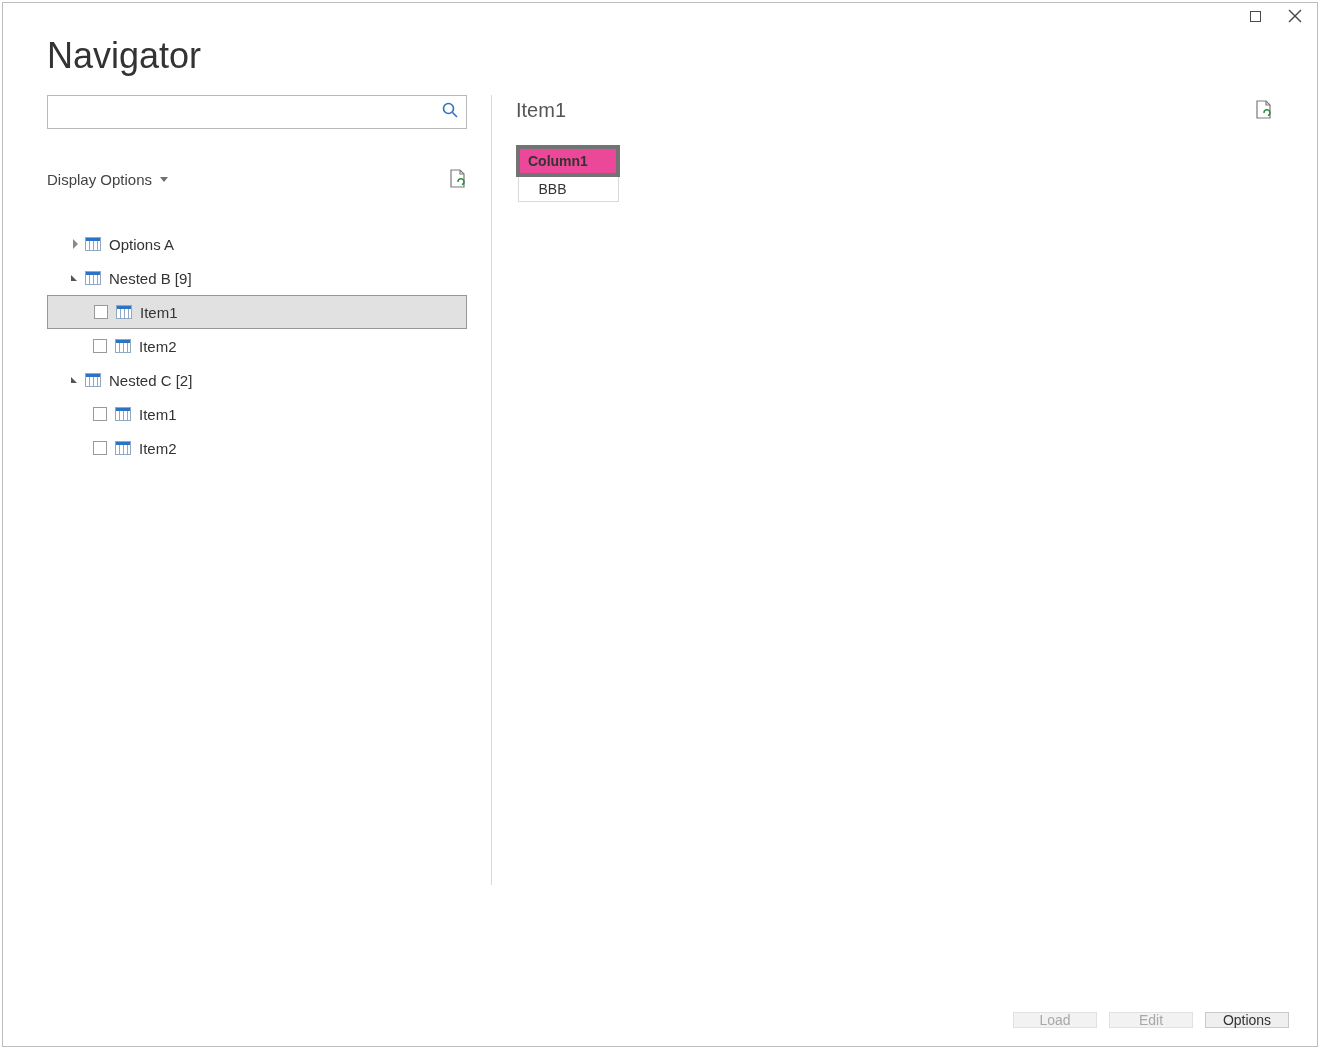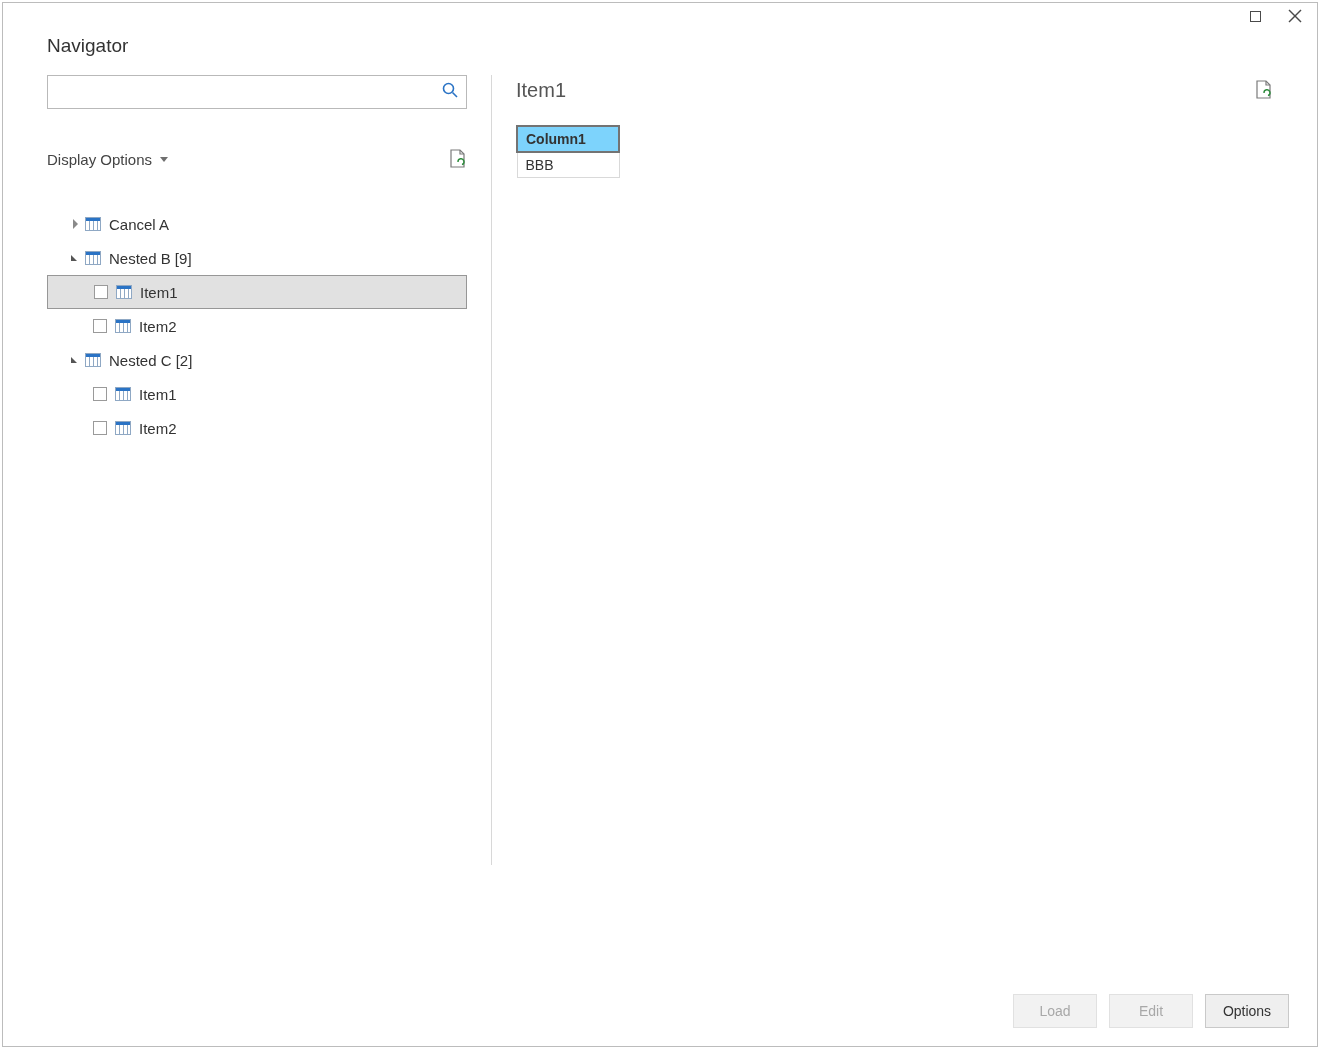--- a/index.html
+++ b/index.html
@@ -35,21 +35,21 @@
   }
   .maximize-box {
     width: 11px; height: 11px;
     border: 1px solid #4a4a4a;
   }
   .close-x svg { display:block; }
   .header {
     padding: 6px 44px 18px 44px;
   }
   .header h1 {
-    font-size: 19px;
+    font-size: 36px;
     font-weight: 400;
     margin: 0;
     color: #333;
   }
   .body {
     display: flex;
     flex: 1 1 auto;
     padding: 0 44px;
     min-height: 0;
   }
@@ -209,43 +209,43 @@
   }
   .preview-title {
     font-size: 20px;
     color: #555;
   }
   .preview-table {
     border-collapse: collapse;
     width: 104px;
   }
   .preview-table th {
-    background: #7dd3fc;
-    border: 2px solid #737373;
+    background: #ec4899;
+    border: 4px solid #737373;
     text-align: left;
     font-weight: 700;
     font-size: 14px;
     padding: 4px 8px;
     color: #333;
   }
   .preview-table td {
     border: 1px solid #d9d9d9;
     font-size: 14px;
-    padding: 4px 8px;
+    padding: 4px 20px;
     color: #333;
   }
   .footer {
     display: flex;
     justify-content: flex-end;
     gap: 12px;
     padding: 18px 28px;
   }
   .btn {
     min-width: 84px;
-    height: 34px;
+    height: 16px;
     border: 1px solid #c9c9c9;
     background: #efefef;
     font-size: 14px;
     color: #333;
     display:inline-flex; align-items:center; justify-content:center;
     padding: 0 14px;
   }
   .btn.disabled {
     background: #f2f2f2;
     color: #a8a8a8;
@@ -303,21 +303,21 @@
       </div>
 
       <div class="tree">
 
 
         <div class="tree-row indent-2">
           <span class="toggle">
               <span class="tri-col"></span>
             </span>
           <span class="table-icon"></span>
-          <span class="tree-label">Cancel A</span>
+          <span class="tree-label">Options A</span>
         </div>
 
         <div class="tree-row indent-2">
           <span class="toggle">
               <span class="tri-exp"></span>
             </span>
           <span class="table-icon"></span>
           <span class="tree-label">Nested B [9]</span>
         </div>
 

